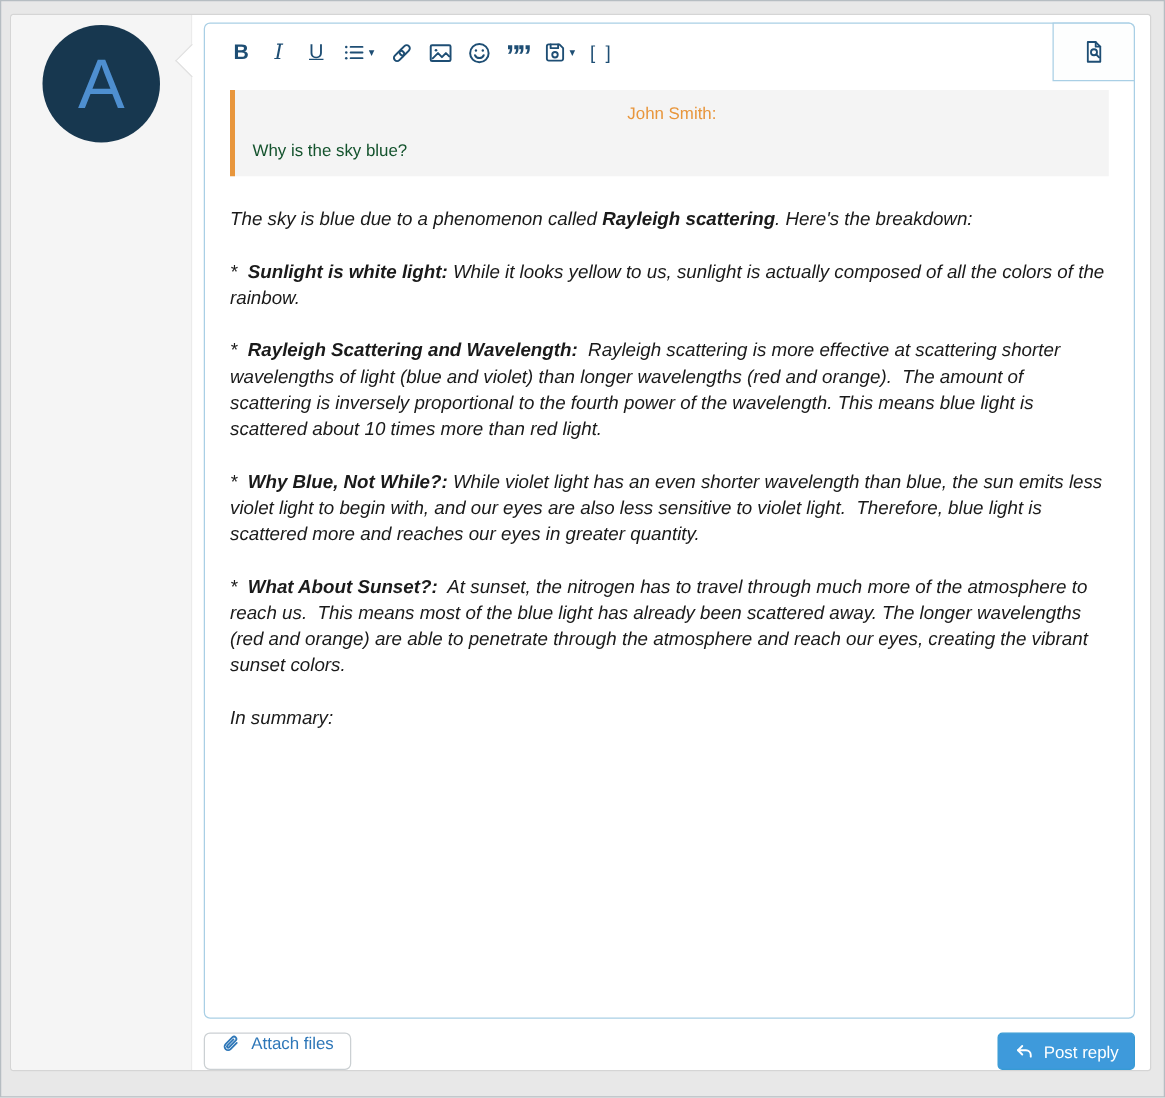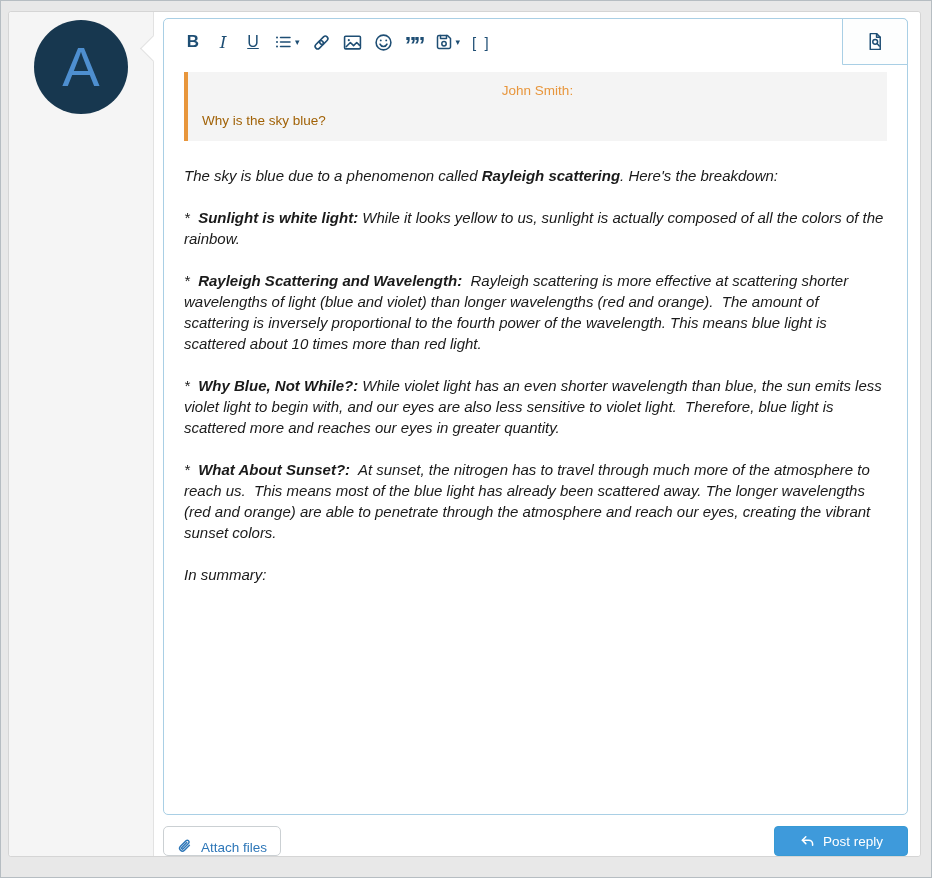--- a/index.html
+++ b/index.html
@@ -64,44 +64,44 @@
     background:#fdfefe;display:flex;align-items:center;justify-content:center;cursor:pointer;
   }
   .preview-btn svg{stroke:var(--tb-icon);fill:none;stroke-width:1.4;stroke-linecap:round;stroke-linejoin:round;}
   
   .quote{
     margin:7px 20px 15px 20px;
     background:#f4f4f4;border-left:4px solid var(--q-orange);
     padding:11px 14px 13px 14px;
   }
   .quote-author{color:var(--q-orange);font-size:13.5px;text-align:center;}
-  .quote-text{color:#a16207;font-size:13.5px;margin-top:15px;}
+  .quote-text{color:#14532d;font-size:13.5px;margin-top:15px;}
   
   .editor-body{
     padding:9px 20px 0 20px;
     font-size:15px;line-height:21px;color:#1a1a1a;
     cursor:text;
   }
   .editor-body p{margin:0 0 21px 0;white-space:pre-wrap;font-style:italic;}
   
   .actions{
     margin:11px 12px 0 9px;
     display:flex;justify-content:space-between;align-items:center;
   }
   .attach-btn{
-    display:flex;align-items:flex-end;gap:7px;
+    display:flex;align-items:flex-start;gap:7px;
     background:#fff;border:1px solid #cbd0d3;border-radius:5px;
     height:30px;padding:0 13px;cursor:pointer;
     color:var(--link-blue);font-size:13.5px;font-family:"Liberation Sans",sans-serif;
   }
   .attach-btn svg{stroke:var(--link-blue);fill:none;stroke-width:1.7;stroke-linecap:round;stroke-linejoin:round;}
   .post-btn{
     display:flex;align-items:center;gap:7px;
     background:var(--accent);border:1px solid #379ad4;border-radius:4px;
-    height:30px;padding:0 24px;cursor:pointer;
+    height:30px;padding:0 12px;cursor:pointer;
     color:#fff;font-size:13.5px;font-family:"Liberation Sans",sans-serif;
   }
   .post-btn svg{stroke:#fff;fill:none;stroke-width:1.8;stroke-linecap:round;stroke-linejoin:round;}
 </style>
 </head>
 <body>
 
 <div class="card">
 
   <div class="sidebar">

